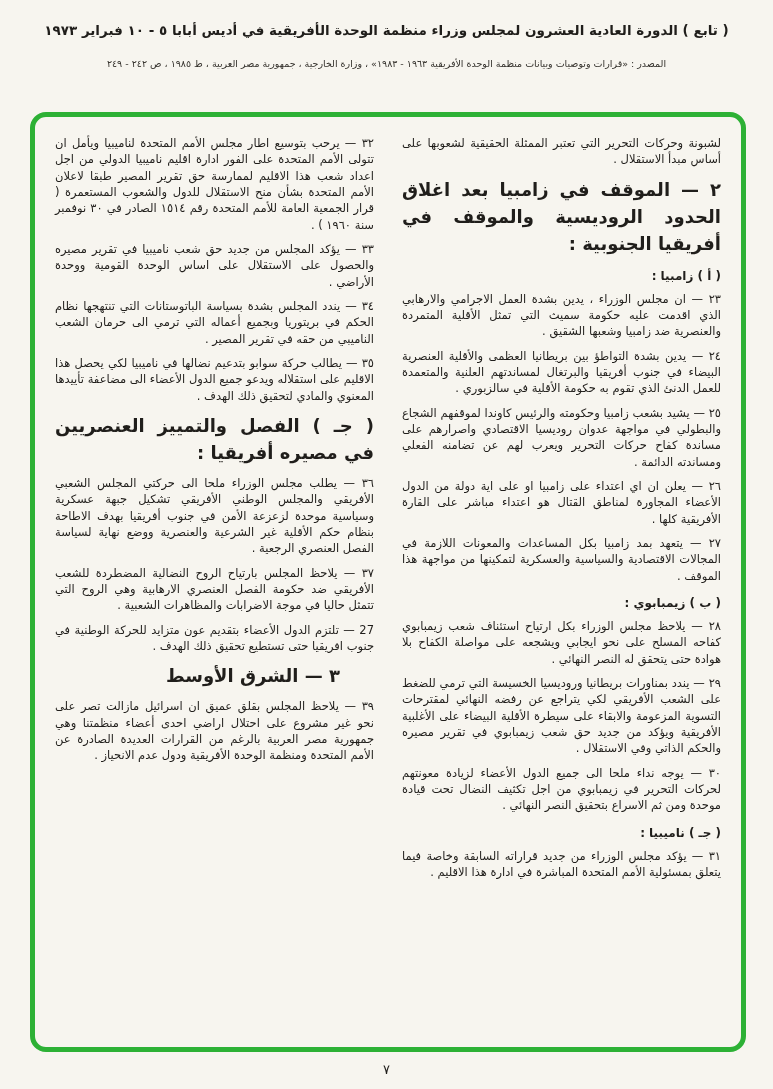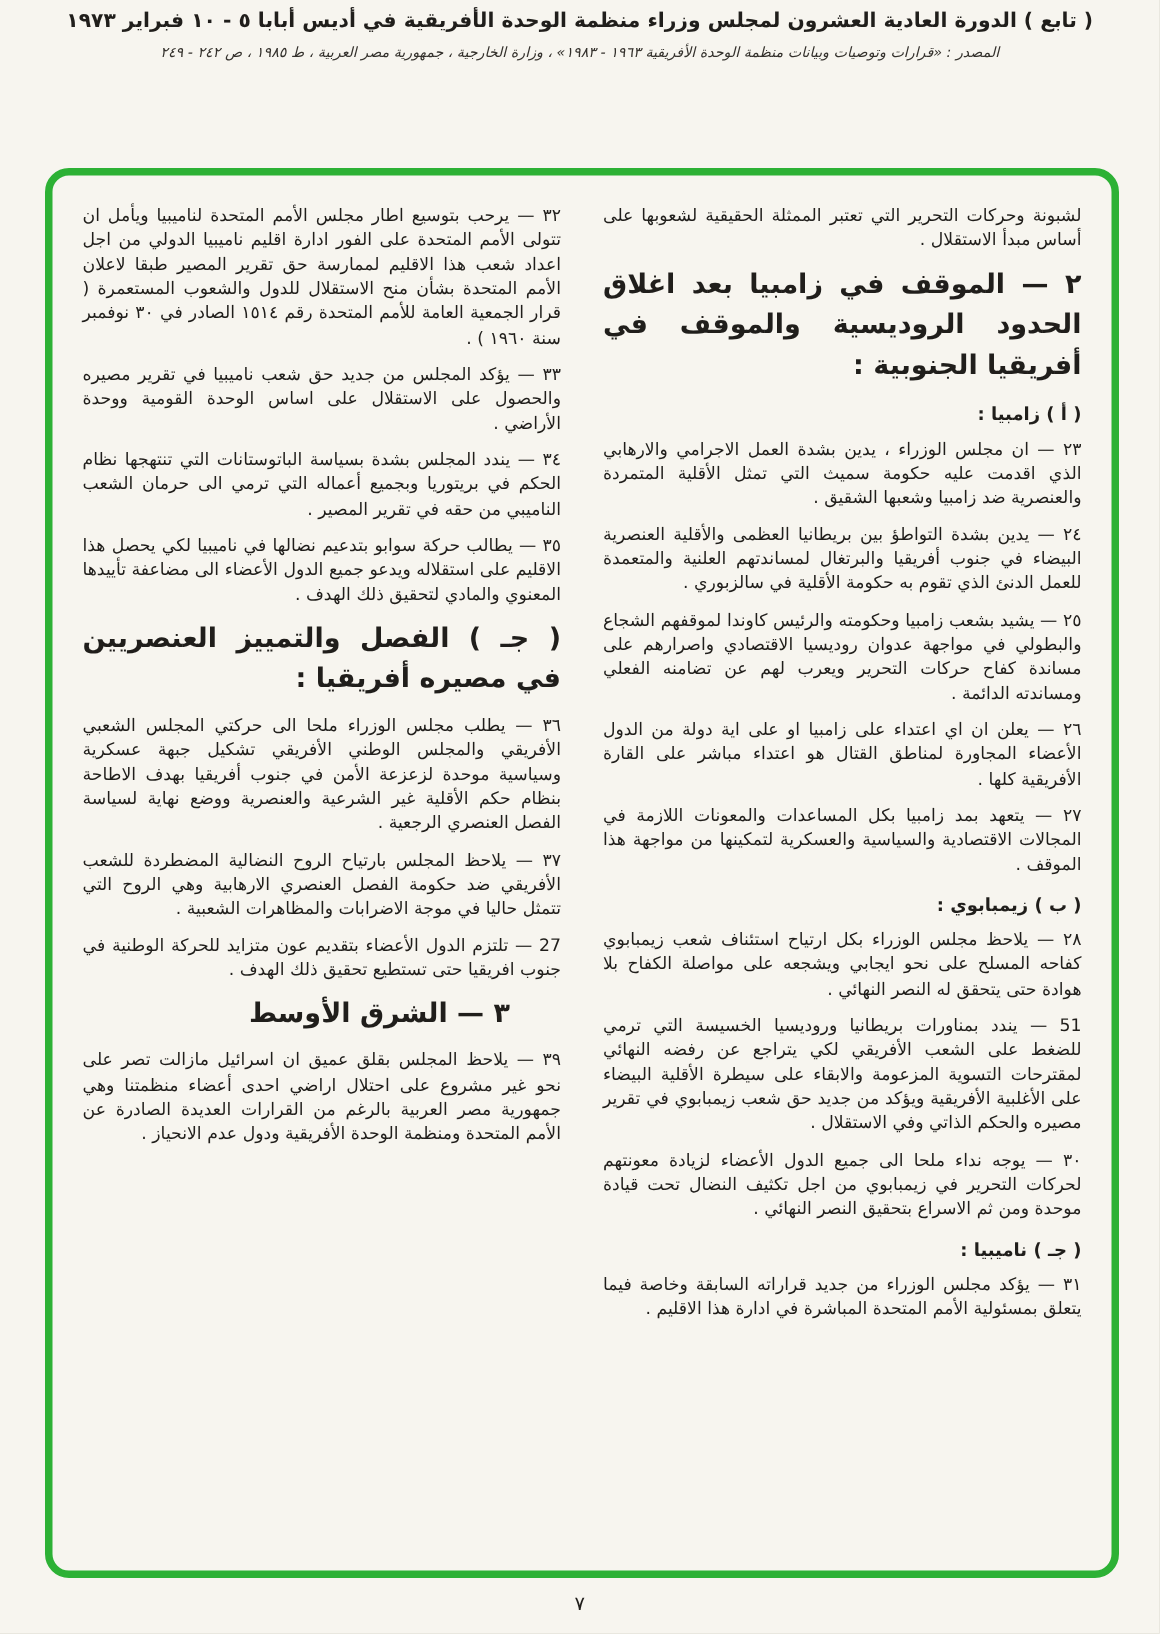--- a/index.html
+++ b/index.html
@@ -6,23 +6,23 @@
   html, body { background:#dedbd4; }
   .page {
     position:relative;
     width:773px; height:1089px;
     margin:0 auto;
     background:#f7f5ef;
     font-family:"DejaVu Sans", sans-serif;
     color:#201e1b;
     overflow:hidden;
   }
-  .page-header { text-align:center; padding-top:6px; direction:rtl; }
+  .page-header { text-align:center; padding-top:22px; direction:rtl; }
   .header-title { font-size:13.5px; font-weight:bold; letter-spacing:0.2px; }
-  .header-source { font-size:9.5px; margin-top:8px; color:#34312c;font-style:italic; }
+  .header-source { font-size:9.5px; margin-top:20px; color:#34312c; }
   .frame {
     position:absolute;
     left:30px; right:27px; top:112px; height:940px;
     border:5px solid #2db135;
     border-radius:16px;
     padding:18px 20px 14px 20px;
     overflow:hidden;
   }
   .columns { display:flex; gap:28px; height:100%; direction:rtl; }
   .column { flex:1; text-align:justify; }
@@ -63,21 +63,21 @@
         <p class="body">لشبونة وحركات التحرير التي تعتبر الممثلة الحقيقية لشعوبها على أساس مبدأ الاستقلال .</p>
         <h2 class="heading">٢ — الموقف في زامبيا بعد اغلاق الحدود الروديسية والموقف في أفريقيا الجنوبية :</h2>
         <h3 class="subheading">( أ ) زامبيا :</h3>
         <p class="body">٢٣ — ان مجلس الوزراء ، يدين بشدة العمل الاجرامي والارهابي الذي اقدمت عليه حكومة سميث التي تمثل الأقلية المتمردة والعنصرية ضد زامبيا وشعبها الشقيق .</p>
         <p class="body">٢٤ — يدين بشدة التواطؤ بين بريطانيا العظمى والأقلية العنصرية البيضاء في جنوب أفريقيا والبرتغال لمساندتهم العلنية والمتعمدة للعمل الدنئ الذي تقوم به حكومة الأقلية في سالزبوري .</p>
         <p class="body">٢٥ — يشيد بشعب زامبيا وحكومته والرئيس كاوندا لموقفهم الشجاع والبطولي في مواجهة عدوان روديسيا الاقتصادي واصرارهم على مساندة كفاح حركات التحرير ويعرب لهم عن تضامنه الفعلي ومساندته الدائمة .</p>
         <p class="body">٢٦ — يعلن ان اي اعتداء على زامبيا او على اية دولة من الدول الأعضاء المجاورة لمناطق القتال هو اعتداء مباشر على القارة الأفريقية كلها .</p>
         <p class="body">٢٧ — يتعهد بمد زامبيا بكل المساعدات والمعونات اللازمة في المجالات الاقتصادية والسياسية والعسكرية لتمكينها من مواجهة هذا الموقف .</p>
         <h3 class="subheading">( ب ) زيمبابوي :</h3>
         <p class="body">٢٨ — يلاحظ مجلس الوزراء بكل ارتياح استئناف شعب زيمبابوي كفاحه المسلح على نحو ايجابي ويشجعه على مواصلة الكفاح بلا هوادة حتى يتحقق له النصر النهائي .</p>
-        <p class="body">51 — يندد بمناورات بريطانيا وروديسيا الخسيسة التي ترمي للضغط على الشعب الأفريقي لكي يتراجع عن رفضه النهائي لمقترحات التسوية المزعومة والابقاء على سيطرة الأقلية البيضاء على الأغلبية الأفريقية ويؤكد من جديد حق شعب زيمبابوي في تقرير مصيره والحكم الذاتي وفي الاستقلال .</p>
+        <p class="body">٢٩ — يندد بمناورات بريطانيا وروديسيا الخسيسة التي ترمي للضغط على الشعب الأفريقي لكي يتراجع عن رفضه النهائي لمقترحات التسوية المزعومة والابقاء على سيطرة الأقلية البيضاء على الأغلبية الأفريقية ويؤكد من جديد حق شعب زيمبابوي في تقرير مصيره والحكم الذاتي وفي الاستقلال .</p>
         <p class="body">٣٠ — يوجه نداء ملحا الى جميع الدول الأعضاء لزيادة معونتهم لحركات التحرير في زيمبابوي من اجل تكثيف النضال تحت قيادة موحدة ومن ثم الاسراع بتحقيق النصر النهائي .</p>
         <h3 class="subheading">( جـ ) ناميبيا :</h3>
         <p class="body">٣١ — يؤكد مجلس الوزراء من جديد قراراته السابقة وخاصة فيما يتعلق بمسئولية الأمم المتحدة المباشرة في ادارة هذا الاقليم .</p>
       </section>
 
       <section class="column">
         <p class="body">٣٢ — يرحب بتوسيع اطار مجلس الأمم المتحدة لناميبيا ويأمل ان تتولى الأمم المتحدة على الفور ادارة اقليم ناميبيا الدولي من اجل اعداد شعب هذا الاقليم لممارسة حق تقرير المصير طبقا لاعلان الأمم المتحدة بشأن منح الاستقلال للدول والشعوب المستعمرة ( قرار الجمعية العامة للأمم المتحدة رقم ١٥١٤ الصادر في ٣٠ نوفمبر سنة ١٩٦٠ ) .</p>
         <p class="body">٣٣ — يؤكد المجلس من جديد حق شعب ناميبيا في تقرير مصيره والحصول على الاستقلال على اساس الوحدة القومية ووحدة الأراضي .</p>
         <p class="body">٣٤ — يندد المجلس بشدة بسياسة الباتوستانات التي تنتهجها نظام الحكم في بريتوريا وبجميع أعماله التي ترمي الى حرمان الشعب الناميبي من حقه في تقرير المصير .</p>
         <p class="body">٣٥ — يطالب حركة سوابو بتدعيم نضالها في ناميبيا لكي يحصل هذا الاقليم على استقلاله ويدعو جميع الدول الأعضاء الى مضاعفة تأييدها المعنوي والمادي لتحقيق ذلك الهدف .</p>

